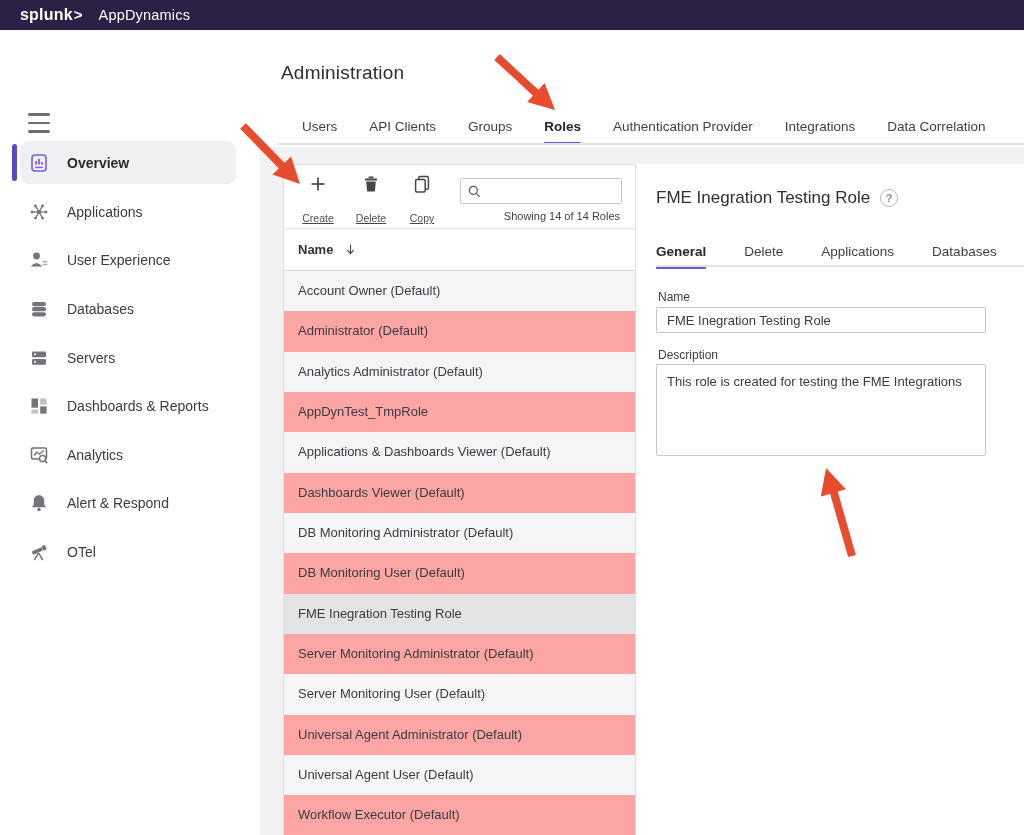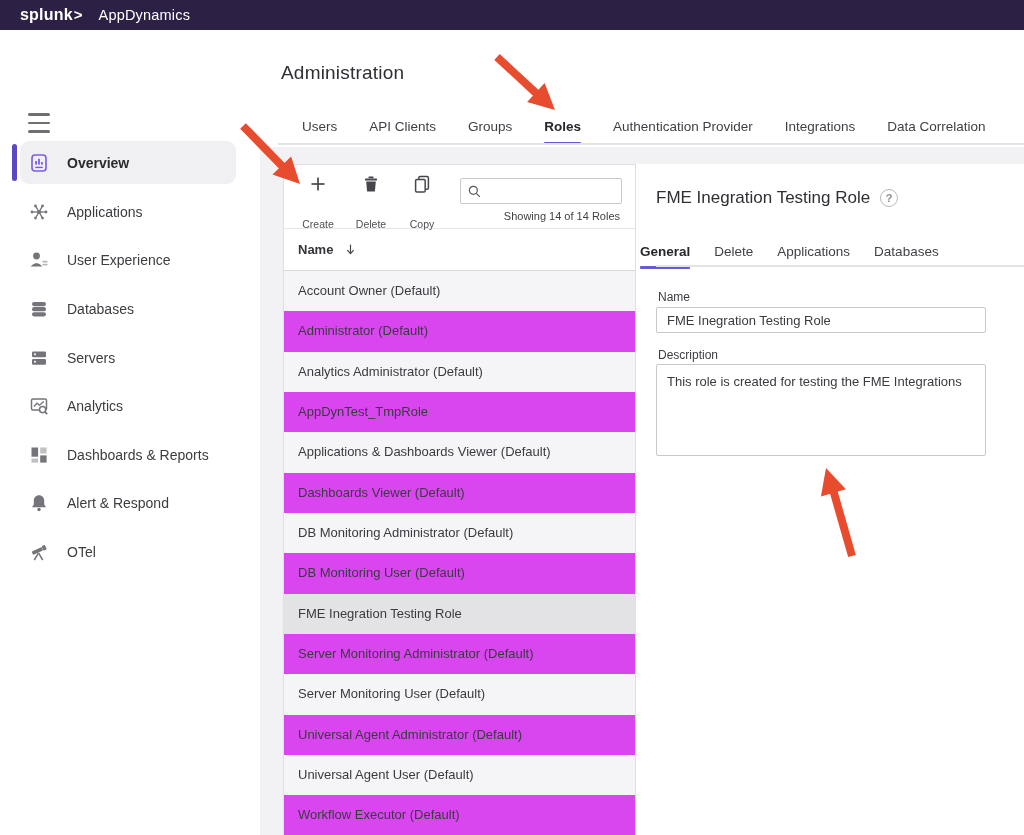--- a/index.html
+++ b/index.html
@@ -33,41 +33,41 @@
   .page-title{position:absolute;left:21px;top:17px;font-size:19px;color:var(--ink);letter-spacing:.2px;}
   .tabs{position:absolute;left:42px;top:65px;height:33px;display:flex;gap:32px;}
   .tab{position:relative;font-size:13.5px;color:#3f3f45;line-height:33px;cursor:pointer;white-space:nowrap;}
   .tab.active{font-weight:700;color:#26262b;}
   .tab.active::after{content:"";position:absolute;left:0;right:0;bottom:-2px;height:3px;background:var(--accent);border-radius:1px;}
   .tabs-rule{position:absolute;left:18px;right:0;top:98px;height:2px;background:#e3e3e6;}
   .panel-bg{position:absolute;left:0;top:102px;width:764px;height:688px;background:var(--page-gray);}
 
   .list-panel{position:absolute;left:283px;top:164px;width:353px;height:671px;background:#fff;border:1px solid var(--border);border-bottom:none;z-index:3;}
   .lp-toolbar{position:relative;height:64px;border-bottom:1px solid #e6e6e9;}
-  .tool-btn{position:absolute;top:9px;width:44px;display:flex;flex-direction:column;align-items:center;gap:20px;cursor:pointer;color:#46464c;}
+  .tool-btn{position:absolute;top:9px;width:44px;display:flex;flex-direction:column;align-items:center;gap:14px;cursor:pointer;color:#46464c;text-decoration:underline;}
   .tool-btn svg{width:20px;height:20px;}
   .tool-btn .tlabel{font-size:10.5px;color:#4f4f54;}
   .tb-create{left:12px;} .tb-delete{left:65px;} .tb-copy{left:116px;}
   .searchbox{position:absolute;left:176px;top:13px;width:162px;height:26px;border:1px solid #c9c9cd;border-radius:2px;background:#fff;display:flex;align-items:center;padding:0 6px;}
   .searchbox svg{width:15px;height:15px;color:#55555a;flex:none;}
   .searchbox input{border:none;outline:none;flex:1;min-width:0;font-size:13px;margin-left:5px;color:#333;background:transparent;}
   .showing{position:absolute;right:15px;top:45px;font-size:11px;color:#3f3f44;}
   .lp-header{position:relative;height:42px;border-bottom:1px solid #d9d9dd;display:flex;align-items:center;padding-left:14px;cursor:pointer;}
   .lp-header .hname{font-size:13px;font-weight:600;color:#333338;}
   .lp-header svg{width:15px;height:15px;margin-left:10px;color:#45454b;}
   .rows{position:relative;}
-  .role-row{height:40.35px;line-height:40.35px;padding-left:14px;font-size:13px;color:var(--ink2);background:#d946ef;cursor:pointer;white-space:nowrap;overflow:hidden;}
+  .role-row{height:40.35px;line-height:40.35px;padding-left:14px;font-size:13px;color:var(--ink2);background:#fca5a5;cursor:pointer;white-space:nowrap;overflow:hidden;}
   .role-row.alt{background:var(--alt-row);}
   .role-row.selected{background:var(--sel-row);}
 
   .detail-panel{position:absolute;left:636px;top:164px;width:388px;height:671px;background:#fff;z-index:3;}
   .dp-title-row{position:absolute;left:20px;top:24px;display:flex;align-items:center;gap:10px;}
   .dp-title{font-size:17px;color:var(--ink);}
   .help-icon{width:18px;height:18px;border:1.6px solid #b9b9be;border-radius:50%;color:#8a8a90;font-size:11px;font-weight:700;display:flex;align-items:center;justify-content:center;cursor:pointer;}
-  .dtabs{position:absolute;left:4px;top:72px;height:31px;display:flex;gap:24px;}
+  .dtabs{position:absolute;left:20px;top:72px;height:31px;display:flex;gap:38px;}
   .dtabs-rule{position:absolute;left:20px;right:0;top:101px;height:2px;background:#e3e3e6;}
   .dtab{position:relative;font-size:13.5px;color:#3f3f45;line-height:31px;cursor:pointer;white-space:nowrap;}
   .dtab.active{font-weight:700;color:#26262b;}
   .dtab.active::after{content:"";position:absolute;left:0;right:0;bottom:-2px;height:3px;background:var(--accent);border-radius:1px;}
   .field-label{position:absolute;left:22px;font-size:12px;color:#3c3c42;}
   .fl-name{top:126px;} .fl-desc{top:184px;}
   .name-input{position:absolute;left:20px;top:143px;width:330px;height:26px;border:1px solid #c7c7cc;border-radius:2px;font-size:13px;color:var(--ink2);padding:0 10px;outline:none;background:#fff;}
   .desc-area{position:absolute;left:20px;top:200px;width:330px;height:92px;border:1px solid #c7c7cc;border-radius:2px;font-size:13px;color:var(--ink2);padding:8px 10px;outline:none;resize:none;line-height:1.4;background:#fff;}
 
   .arrows{position:absolute;left:0;top:0;width:1024px;height:835px;pointer-events:none;z-index:40;}
@@ -154,39 +154,39 @@
             <rect x="3" y="3.4" width="14" height="5.8" rx="1.2" fill="currentColor"></rect>
             <rect x="3" y="10.9" width="14" height="5.8" rx="1.2" fill="currentColor"></rect>
             <circle cx="6" cy="6.3" r="1" fill="#fff"></circle>
             <circle cx="6" cy="13.8" r="1" fill="#fff"></circle>
           </svg>
         </span>
         <span class="nav-label">Servers</span>
       </div>
       <div class="nav-item">
         <span class="nav-icon">
-          <svg viewBox="0 0 20 20">
-            <rect x="2.5" y="3" width="15" height="11" rx="1.5" fill="none" stroke="currentColor" stroke-width="1.5"></rect>
-            <polyline points="5,10.5 8,7.2 10.5,9.2 14.8,5.4" fill="none" stroke="currentColor" stroke-width="1.4"></polyline>
-            <circle cx="13.6" cy="13.6" r="3.1" fill="#fff" stroke="currentColor" stroke-width="1.5"></circle>
-            <line x1="15.9" y1="15.9" x2="18.2" y2="18.2" stroke="currentColor" stroke-width="1.7"></line>
-          </svg>
-        </span>
-        <span class="nav-label">Analytics</span>
-      </div>
-      <div class="nav-item">
-        <span class="nav-icon">
           <svg viewBox="0 0 20 20" fill="currentColor">
             <rect x="2.5" y="2.5" width="6.6" height="9.2"></rect>
             <rect x="11.2" y="2.5" width="6.4" height="6" opacity=".45"></rect>
             <rect x="2.5" y="13.6" width="6.6" height="4" opacity=".45"></rect>
             <rect x="11.2" y="10.4" width="6.4" height="7.2"></rect>
           </svg>
         </span>
         <span class="nav-label">Dashboards &amp; Reports</span>
+      </div>
+      <div class="nav-item">
+        <span class="nav-icon">
+          <svg viewBox="0 0 20 20">
+            <rect x="2.5" y="3" width="15" height="11" rx="1.5" fill="none" stroke="currentColor" stroke-width="1.5"></rect>
+            <polyline points="5,10.5 8,7.2 10.5,9.2 14.8,5.4" fill="none" stroke="currentColor" stroke-width="1.4"></polyline>
+            <circle cx="13.6" cy="13.6" r="3.1" fill="#fff" stroke="currentColor" stroke-width="1.5"></circle>
+            <line x1="15.9" y1="15.9" x2="18.2" y2="18.2" stroke="currentColor" stroke-width="1.7"></line>
+          </svg>
+        </span>
+        <span class="nav-label">Analytics</span>
       </div>
       <div class="nav-item">
         <span class="nav-icon">
           <svg viewBox="0 0 20 20" fill="currentColor">
             <path d="M10 2.2 C13 2.2 15.2 4.6 15.2 7.6 V11.6 L17 14.3 H3 L4.8 11.6 V7.6 C4.8 4.6 7 2.2 10 2.2 Z"></path>
             <circle cx="10" cy="16.5" r="1.7"></circle>
           </svg>
         </span>
         <span class="nav-label">Alert &amp; Respond</span>
       </div>

